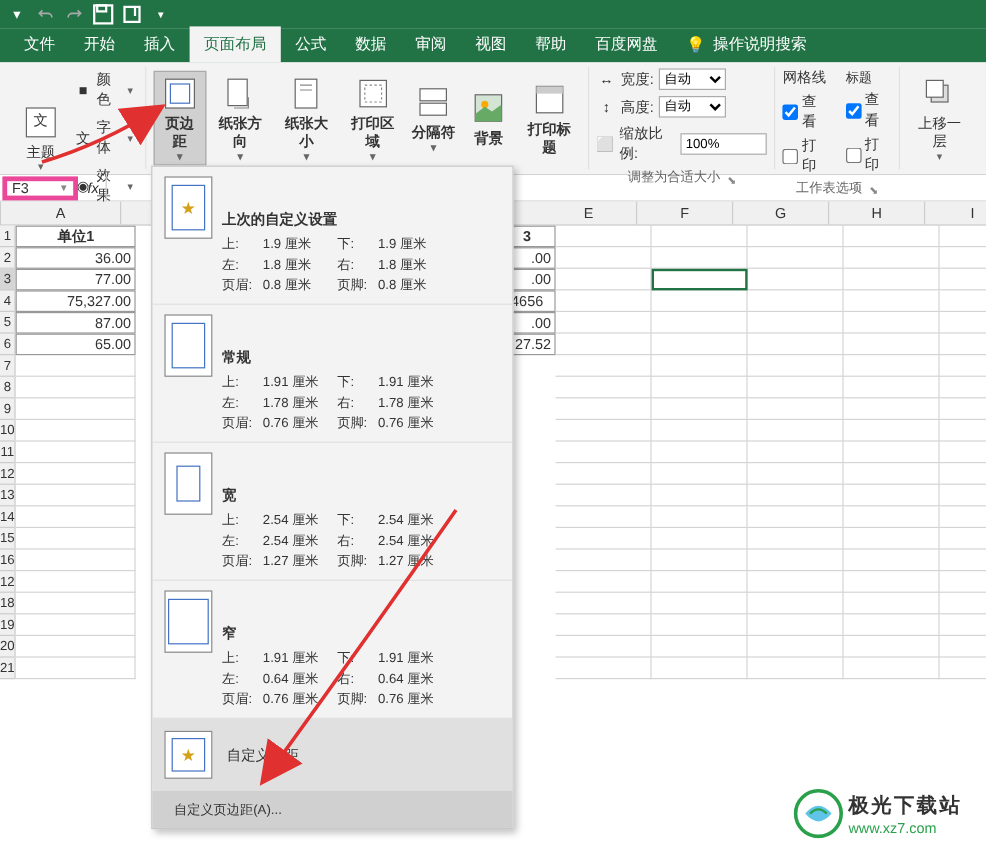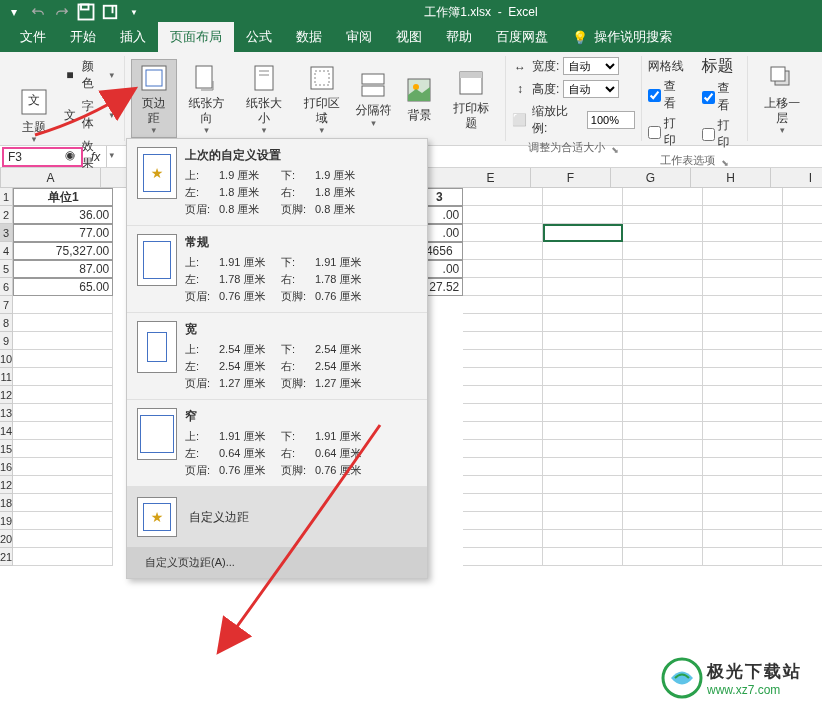--- a/index.html
+++ b/index.html
@@ -26,28 +26,28 @@
     .ribbon-btn-large.highlighted { background: #d0d0d0; border: 1px solid #aaa; }
     .ribbon-icon-large { width: 32px; height: 32px; display: flex; align-items: center; justify-content: center; }
     .ribbon-btn-label { font-size: 12px; text-align: center; line-height: 1.2; margin-top: 2px; }
     .ribbon-dropdown-arrow { font-size: 9px; color: #666; }
     
     .ribbon-col { display: flex; flex-direction: column; gap: 2px; }
     .ribbon-btn-small { display: flex; align-items: center; gap: 4px; padding: 2px 4px; font-size: 12px; cursor: pointer; }
     .ribbon-icon-small { width: 16px; height: 16px; display: flex; align-items: center; justify-content: center; }
     
     .scale-row { display: flex; align-items: center; gap: 4px; font-size: 12px; padding: 1px 0; }
-    .scale-input { width: 48px; height: 18px; border: 1px solid #ababab; background: #fff; font-size: 11px; padding: 0 3px; }
+    .scale-input { width: 72px; height: 18px; border: 1px solid #ababab; background: #fff; font-size: 11px; padding: 0 3px; }
     .scale-select { width: 56px; height: 18px; border: 1px solid #ababab; background: #fff; font-size: 11px; }
     
     .checkbox-row { display: flex; align-items: center; gap: 3px; font-size: 12px; }
     .checkbox-row input { width: 13px; height: 13px; }
     
     .formula-bar { height: 22px; border-bottom: 1px solid #d4d4d4; display: flex; align-items: center; background: #fff; }
-    .name-box { width: 81px; height: 20px; border: 2px solid #ec4899; padding: 0 4px; font-size: 12px; display: flex; align-items: center; margin: 0 2px; }
+    .name-box { width: 63px; height: 20px; border: 4px solid #ec4899; padding: 0 4px; font-size: 12px; display: flex; align-items: center; margin: 0 2px; }
     .name-box-arrow { font-size: 8px; color: #888; margin-left: auto; }
     .fx-btn { padding: 0 6px; font-style: italic; }
     .corner { width: 26px; height: 20px; background: #f0f0f0; border-right: 1px solid #ccc; border-bottom: 1px solid #ccc; }
     .col-headers { display: flex; height: 20px; background: #f0f0f0; border-bottom: 1px solid #ccc; }
     .col-header { width: 80px; text-align: center; border-right: 1px solid #ccc; font-size: 12px; line-height: 20px; color: #333; }
     .col-header.wide { width: 100px; }
     .row-headers { width: 26px; background: #f0f0f0; border-right: 1px solid #ccc; }
     .row-header { height: 18px; text-align: center; border-bottom: 1px solid #ccc; font-size: 11px; line-height: 18px; color: #333; }
     .row-header.selected { background: #d5d5d5; }
     .cells { position: relative; }
@@ -57,21 +57,21 @@
     .cell.header-cell { background: #fff; font-weight: bold; justify-content: center; border: 1px solid #999; }
     .cell.data-cell { border: 1px solid #999; }
     
     .active-cell-border { position: absolute; border: 2px solid #217346; pointer-events: none; }
     
     .margins-menu { position: absolute; top: 138px; left: 126px; width: 302px; background: #f3f3f3; border: 1px solid #c8c8c8; box-shadow: 3px 3px 6px rgba(0,0,0,0.25); z-index: 100; }
     .margins-section { padding: 8px 4px; display: flex; gap: 8px; border-bottom: 1px solid #e0e0e0; }
     .margins-icon { width: 40px; height: 52px; border: 1px solid #888; background: #fff; position: relative; flex-shrink: 0; margin-left: 6px; }
     .margins-icon-inner { position: absolute; border: 1px solid #4472c4; }
     .margins-icon .star { position: absolute; color: #d4a017; font-size: 14px; top: 50%; left: 50%; transform: translate(-50%, -50%); }
-    .margins-details { flex: 1; font-size: 12px; }
+    .margins-details { flex: 1; font-size: 12px; margin-top: 28px; }
     .margins-title { font-weight: bold; margin-bottom: 4px; }
     .margins-grid { display: grid; grid-template-columns: 34px 62px 34px 62px; gap: 2px 0; font-size: 11px; }
     .margins-custom-section { padding: 10px 4px; display: flex; align-items: center; gap: 12px; background: #e0e0e0; }
     .margins-custom-item { padding: 8px 18px; font-size: 11px; cursor: pointer; }
     .margins-custom-item.highlighted { background: #d0d0d0; }
     
     .red-arrow { position: absolute; z-index: 200; pointer-events: none; }
     
     .watermark { position: absolute; bottom: 8px; right: 20px; display: flex; align-items: center; gap: 4px; font-size: 14px; z-index: 50; }
     .watermark-icon { width: 42px; height: 42px; }
@@ -103,23 +103,20 @@
           <rect x="4" y="2" width="6" height="4"></rect>
         </svg>
     </div>
     <div class="qat-btn">
       <svg viewBox="0 0 16 16" fill="none" stroke="#fff" stroke-width="1.5">
           <rect x="3" y="3" width="10" height="10"></rect>
           <path d="M10 3v6"></path>
         </svg>
     </div>
     <div class="qat-btn" style="font-size:8px;">▼</div>
-  </div>
-  <div class="title-center">
-    <span>工作簿1.xlsx</span> &nbsp;-&nbsp; <span>Excel</span>
   </div>
 </div>
 
 <div class="ribbon-tabs">
   <div class="ribbon-tab">文件</div>
   <div class="ribbon-tab">开始</div>
   <div class="ribbon-tab">插入</div>
   <div class="ribbon-tab active">页面布局</div>
   <div class="ribbon-tab">公式</div>
   <div class="ribbon-tab">数据</div>
@@ -161,21 +158,21 @@
         <div class="ribbon-btn-small">
           <span class="ribbon-icon-small">◉</span>
           <span>效果</span>
             <span class="ribbon-dropdown-arrow">▾</span>
         </div>
       </div>
     </div>
     <div class="ribbon-group-label">主题</div>
   </div>
 
-  <div class="ribbon-group" style="border-right:none;">
+  <div class="ribbon-group" style="border-right:none;font-weight:bold;">
     <div class="ribbon-group-content">
       <div class="ribbon-btn-large highlighted">
         <div class="ribbon-icon-large">
           <svg width="30" height="30" viewBox="0 0 30 30">
               <rect x="3" y="3" width="24" height="24" fill="#fff" stroke="#666"></rect>
               <rect x="7" y="7" width="16" height="16" fill="none" stroke="#4472c4"></rect>
             </svg>
         </div>
         <div class="ribbon-btn-label">页边距</div>
         <div class="ribbon-dropdown-arrow">▾</div>
@@ -276,21 +273,21 @@
         <label class="checkbox-row">
             <input type="checkbox" checked="" style="">
             <span>查看</span>
           </label>
         <label class="checkbox-row">
             <input type="checkbox" style="">
             <span>打印</span>
           </label>
       </div>
       <div class="ribbon-col" style="gap:3px; margin-left:12px;">
-        <div style="font-size:16px;">标题</div>
+        <div style="font-size:11px;">标题</div>
         <label class="checkbox-row">
             <input type="checkbox" checked="" style="">
             <span>查看</span>
           </label>
         <label class="checkbox-row">
             <input type="checkbox" style="">
             <span>打印</span>
           </label>
       </div>
     </div>

